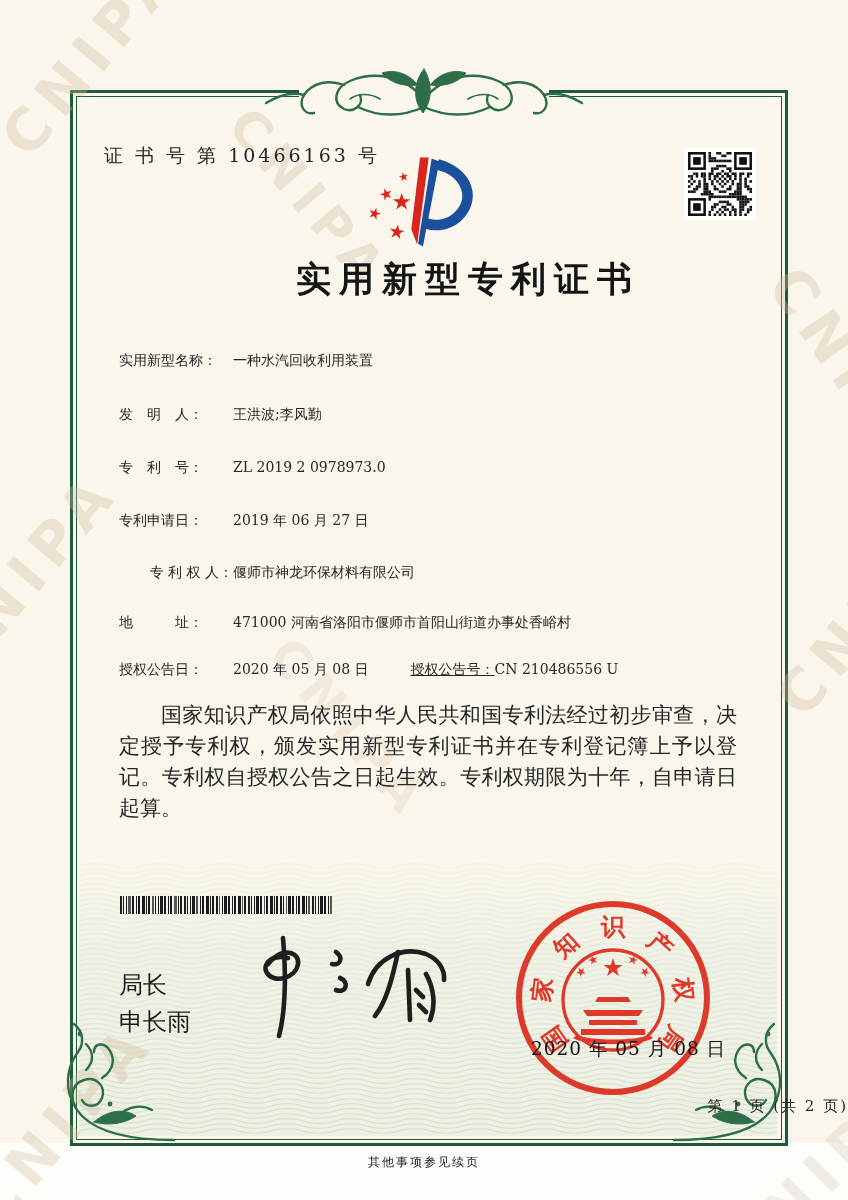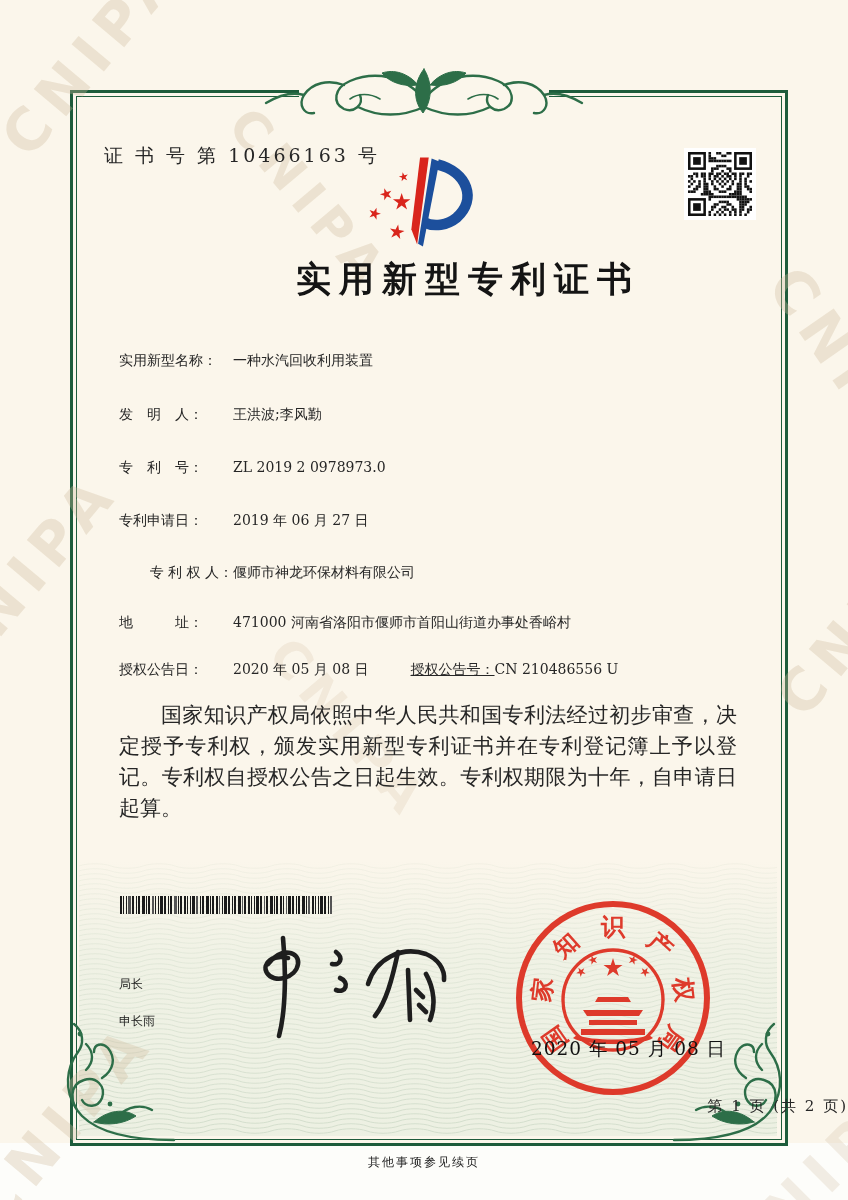--- a/index.html
+++ b/index.html
@@ -29,21 +29,21 @@
   .title{left:0;top:256px;width:848px;text-align:center;font-size:35px;
          font-weight:bold;letter-spacing:8px;color:#141414;z-index:4;padding-left:44px;}
   .row{position:absolute;left:119px;font-size:14px;z-index:4;white-space:nowrap;}
   .row .lbl{display:inline-block;width:114px;}
   .row .lbl2{margin-left:42px;text-decoration:underline;}
   .paras{left:119px;top:700px;width:618px;font-size:21px;line-height:31px;
          text-align:justify;z-index:4;}
   .paras p{margin:0;text-indent:2em;}
   .barcode{left:120px;top:896px;z-index:4;}
   .signer{left:119px;top:966px;z-index:4;font-family:Liberation Sans, sans-serif;
-          font-size:12px;line-height:37px;color:#1c1c1c;}
+          font-size:24px;line-height:37px;color:#1c1c1c;}
   .signature{left:238px;top:928px;z-index:5;}
   .seal{left:513px;top:898px;z-index:4;}
   .sealdate{left:531px;top:1036px;font-size:18.5px;letter-spacing:1px;
             color:#111;z-index:5;white-space:nowrap;}
   .pageinfo{left:0;top:1097px;width:848px;text-align:right;font-size:15px;
             letter-spacing:2px;z-index:4;}
   .contnote{left:0;top:1154px;width:848px;text-align:center;font-size:12px;
             letter-spacing:2px;z-index:4;color:#222;}
   svg{display:block;}
 </style>

